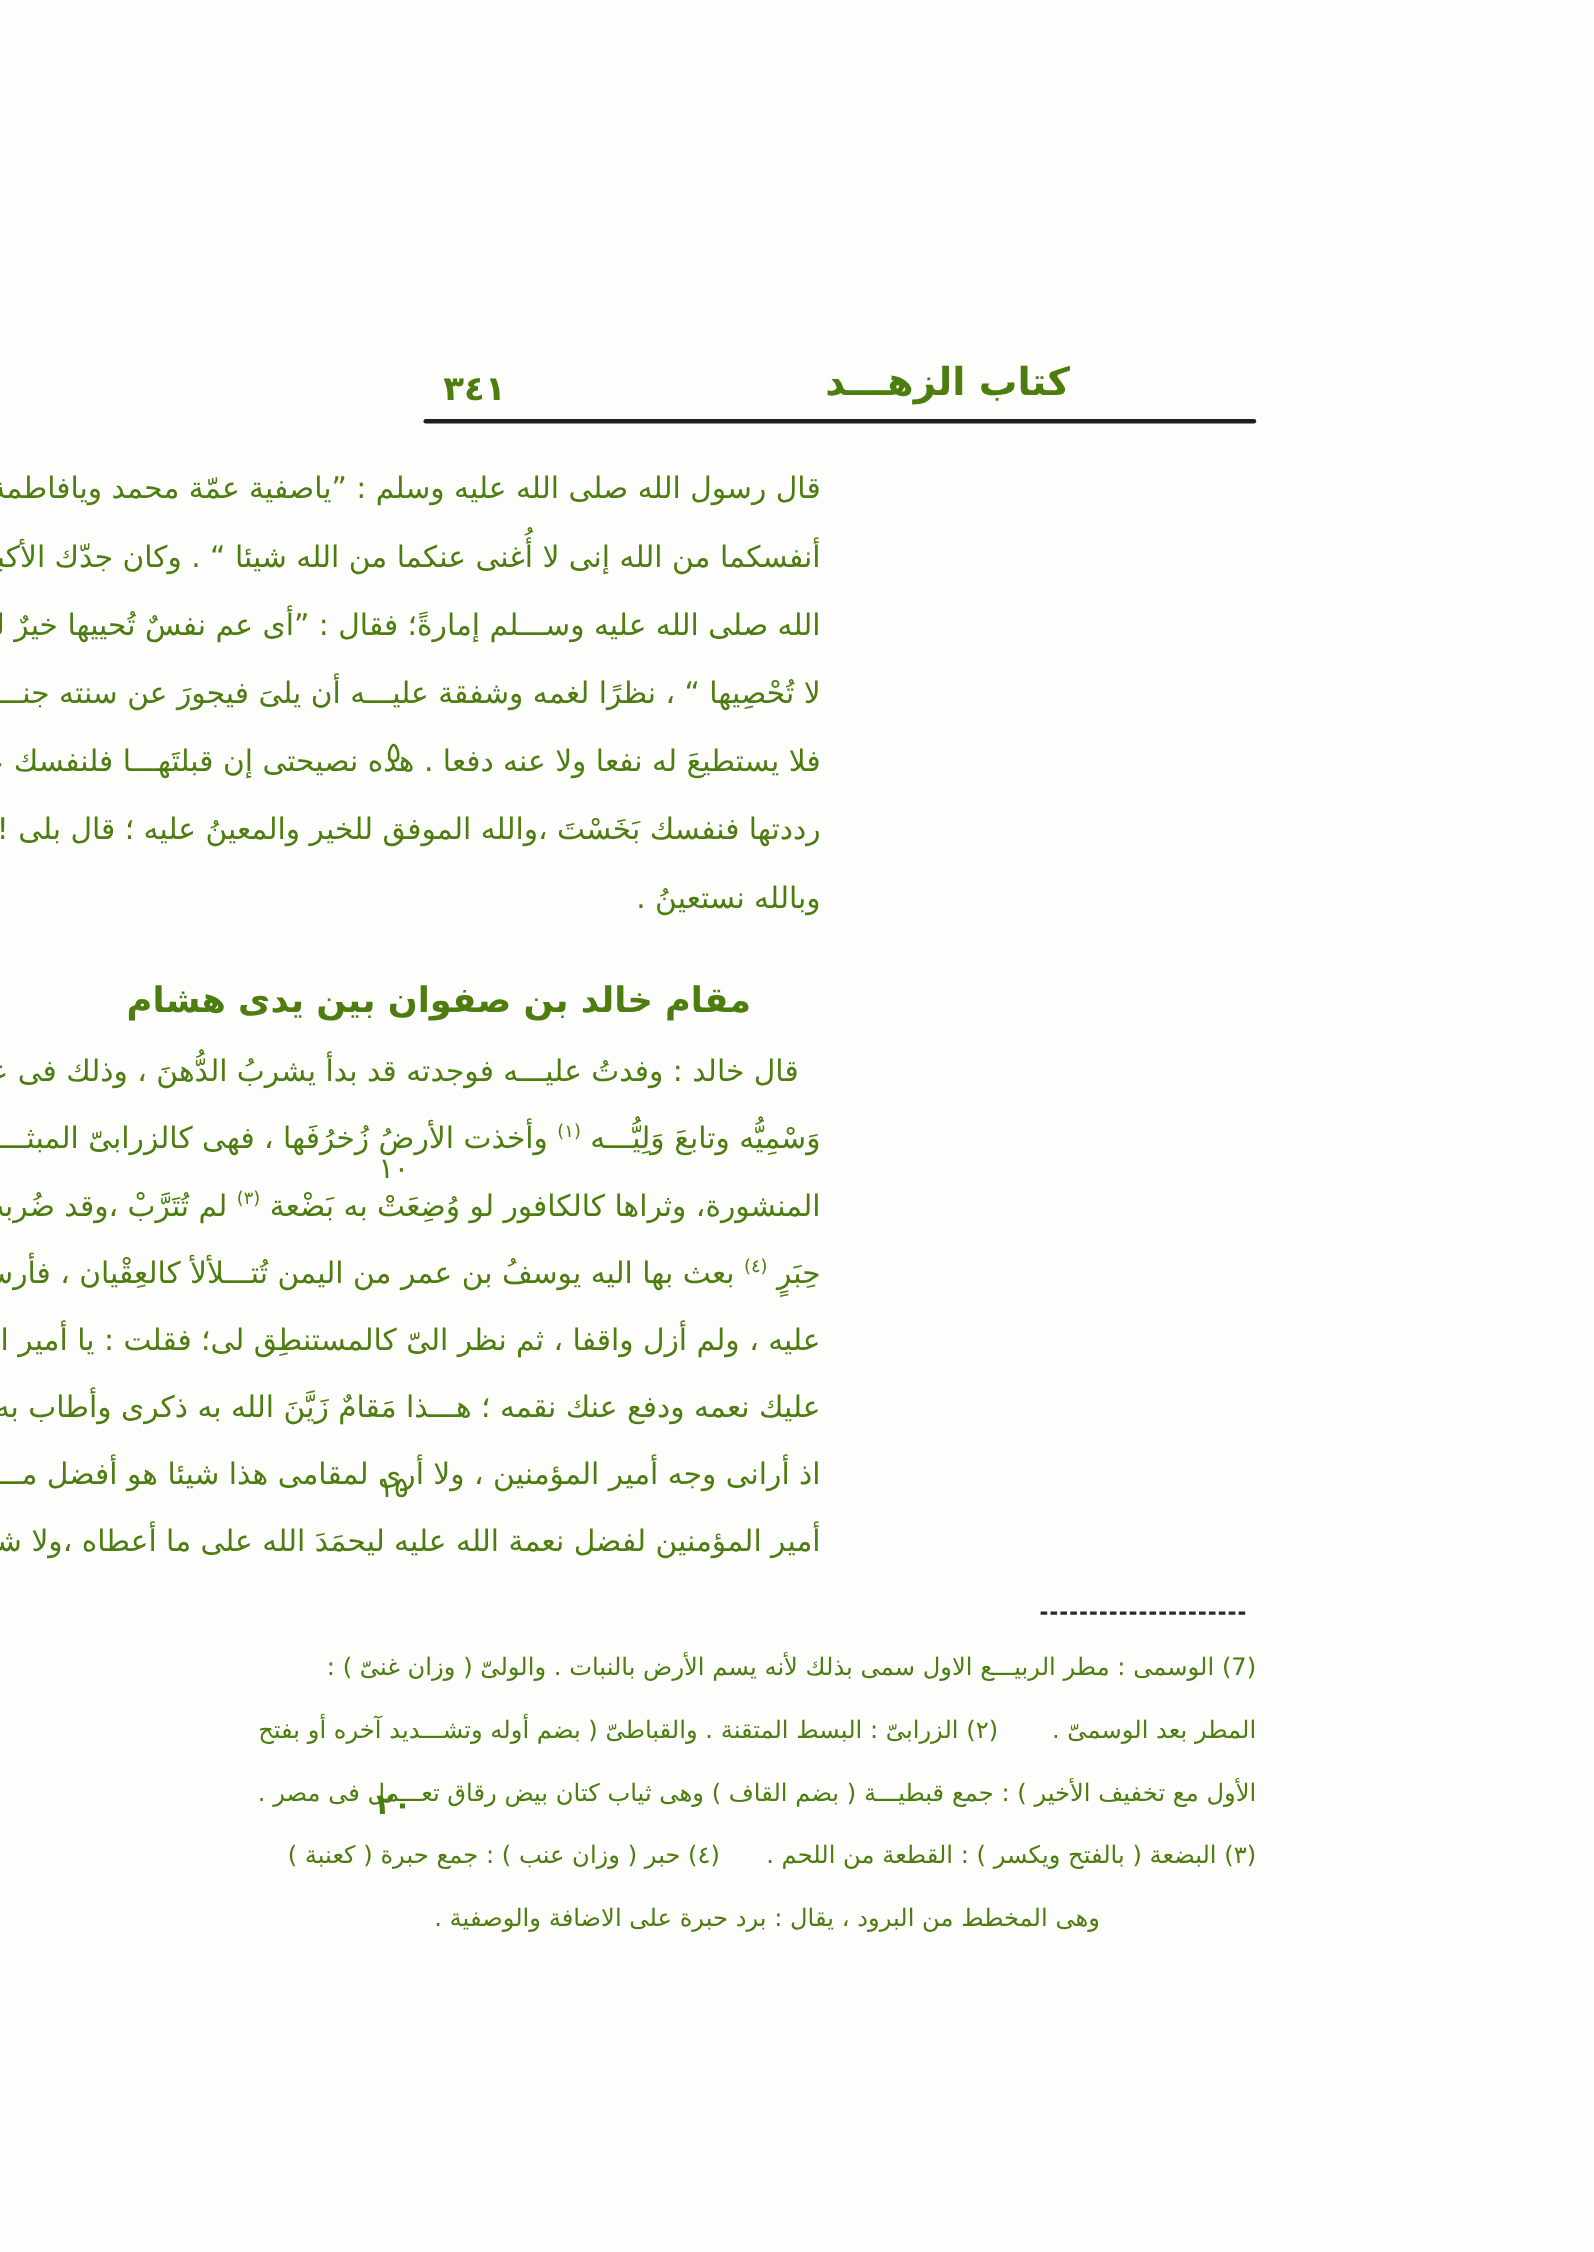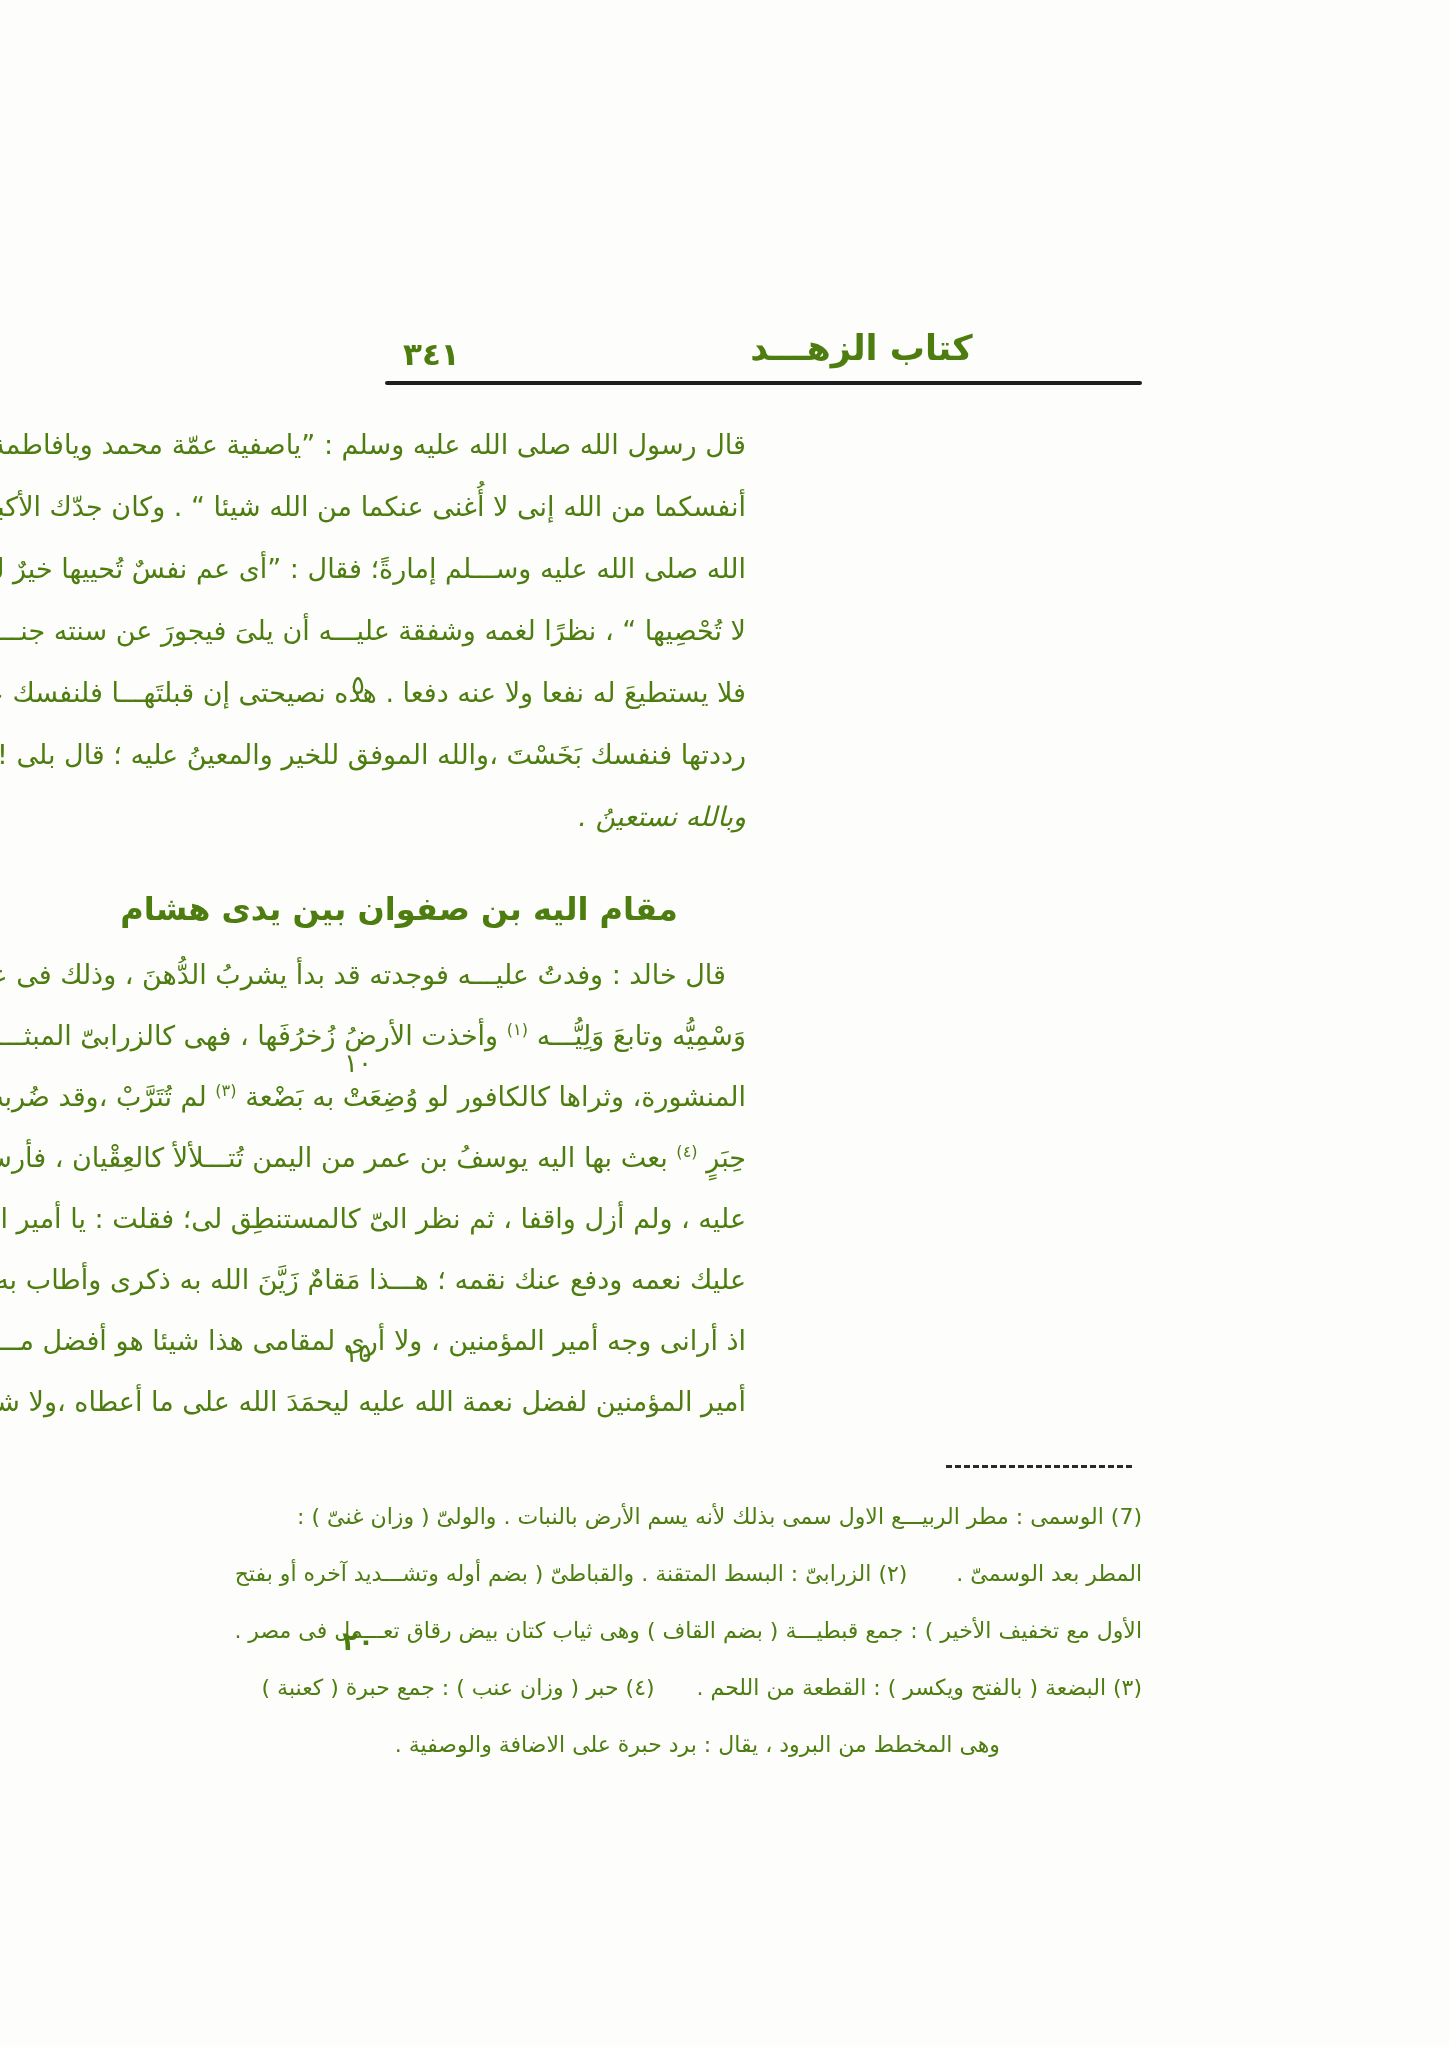--- a/index.html
+++ b/index.html
@@ -34,21 +34,21 @@
   .para{position:absolute;left:0;width:746px;}
   .line{
     width:100%;
     line-height:62px;
     font-size:27px;
     text-align:justify;
     text-align-last:justify;
     white-space:nowrap;
   }
   .p2 .line{line-height:61px;}
-  .p1 .line:last-child{text-align-last:right;font-style:italic;}
+  .p1 .line:last-child{text-align-last:right;}
   .p2 .line:first-child{padding-right:20px;box-sizing:border-box;}
   .fn-marker{
     font-size:0.60em;
     vertical-align:0.62em;
     line-height:0;
   }
   .heading{
     position:absolute;top:890px;left:0;width:746px;
     padding-left:52px;box-sizing:border-box;
     text-align:center;
@@ -97,21 +97,21 @@
   <div class="para body p1">
       <div class="line">قال رسول الله صلى الله عليه وسلم : ”ياصفية عمّة محمد ويافاطمة بنت محمد اشتريا</div>
       <div class="line">أنفسكما من الله إنى لا أُغنى عنكما من الله شيئا “ . وكان جدّك الأكبر سأل رسولَ</div>
       <div class="line">الله صلى الله عليه وســـلم إمارةً؛ فقال : ”أى عم نفسٌ تُحييها خيرٌ لك مـــن إمارة</div>
       <div class="line">لا تُحْصِيها “ ، نظرًا لغمه وشفقة عليـــه أن يلىَ فيجورَ عن سنته جنـــاحَ بعوضة ،</div>
       <div class="line">فلا يستطيعَ له نفعا ولا عنه دفعا . هذه نصيحتى إن قبلتَهـــا فلنفسك عملتَ، وإن</div>
       <div class="line">رددتها فنفسك بَخَسْتَ ،والله الموفق للخير والمعينُ عليه ؛ قال بلى ! نقبلها ونُشكرُ عليها،</div>
       <div class="line">وبالله نستعينُ .</div>
     </div>
 
-  <div class="body heading">مقام اليه بن صفوان بين يدى هشام</div>
+  <div class="body heading">مقام خالد بن صفوان بين يدى هشام</div>
 
   <div class="para body p2">
       <div class="line">قال خالد : وفدتُ عليـــه فوجدته قد بدأ يشربُ الدُّهنَ ، وذلك فى عام باكرَ</div>
       <div class="line"><span>وَسْمِيُّه وتابعَ وَلِيُّـــه </span><span class="fn-marker">(١)</span><span> وأخذت الأرضُ زُخرُفَها ، فهى كالزرابىّ المبثـــوثة والقُبَاطِىّ </span></div>
       <div class="line"><span>المنشورة، وثراها كالكافور لو وُضِعَتْ به بَضْعة </span><span class="fn-marker">(٣)</span><span> لم تُتَرَّبْ ،وقد ضُربتْ له سُرادقاتُ</span></div>
       <div class="line"><span>حِبَرٍ </span><span class="fn-marker">(٤)</span><span> بعث بها اليه يوسفُ بن عمر من اليمن تُتـــلألأ كالعِقْيان ، فأرسل الىّ فدخلت</span></div>
       <div class="line">عليه ، ولم أزل واقفا ، ثم نظر الىّ كالمستنطِق لى؛ فقلت : يا أمير المؤمنين ، أتمّ الله</div>
       <div class="line">عليك نعمه ودفع عنك نقمه ؛ هـــذا مَقامٌ زَيَّنَ الله به ذكرى وأطاب به نشرى ،</div>
       <div class="line">اذ أرانى وجه أمير المؤمنين ، ولا أرى لمقامى هذا شيئا هو أفضل مـــن أن أنبّهَ</div>
       <div class="line">أمير المؤمنين لفضل نعمة الله عليه ليحمَدَ الله على ما أعطاه ،ولا شىء أحضرُ من حديث</div>

